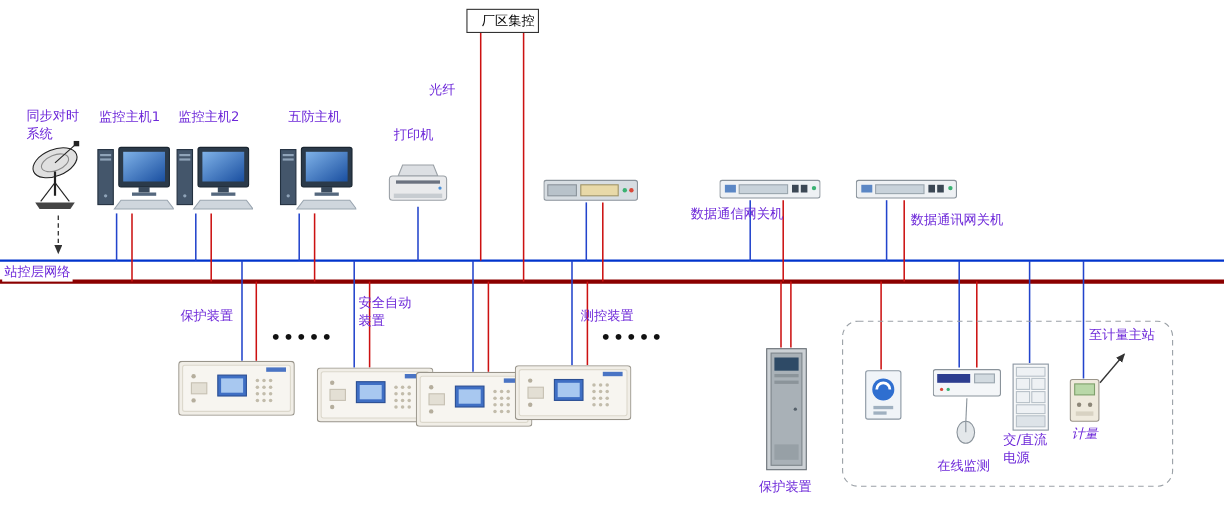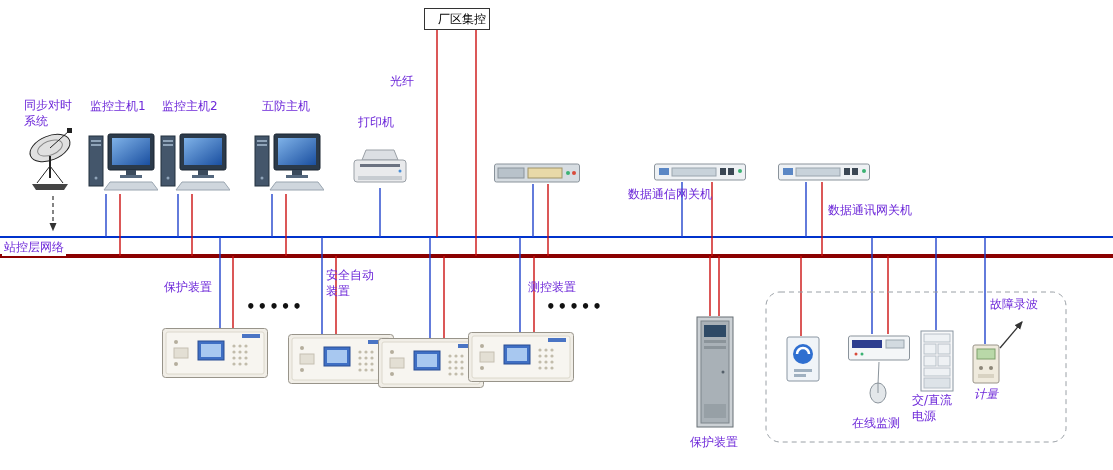--- a/index.html
+++ b/index.html
@@ -234,29 +234,29 @@
 
   <div class="node-box">厂区集控</div>
   <div class="lbl" style="left:390px;top:74px;">光纤</div>
   <div class="lbl center" style="left:24px;top:98px;width:64px;">同步对时
 系统</div>
   <div class="lbl" style="left:90px;top:99px;">监控主机1</div>
   <div class="lbl" style="left:162px;top:99px;">监控主机2</div>
   <div class="lbl" style="left:262px;top:99px;">五防主机</div>
   <div class="lbl" style="left:358px;top:115px;">打印机</div>
   <div class="lbl" style="left:628px;top:187px;">数据通信网关机</div>
-  <div class="lbl" style="left:828px;top:203px;text-align:right;">数据通讯网关机</div>
+  <div class="lbl" style="left:828px;top:193px;text-align:right;">数据通讯网关机</div>
   <div class="lbl bus-label" style="left:2px;top:240px;">站控层网络</div>
 
   <div class="lbl" style="left:164px;top:280px;">保护装置</div>
   <div class="dots" style="left:246px;top:298px;">•••••</div>
   <div class="lbl" style="left:326px;top:268px;width:62px;">安全自动
 装置</div>
   <div class="lbl" style="left:528px;top:280px;text-align:center;">测控装置</div>
   <div class="dots" style="left:546px;top:298px;">•••••</div>
 
   <div class="lbl" style="left:690px;top:435px;">保护装置</div>
   <div class="lbl" style="left:852px;top:416px;">在线监测</div>
   <div class="lbl center" style="left:912px;top:393px;width:50px;">交/直流
 电源</div>
   <div class="lbl" style="left:974px;top:387px;font-style:italic;">计量</div>
-  <div class="lbl" style="left:990px;top:297px;">故障录波</div>
+  <div class="lbl" style="left:990px;top:297px;">至计量主站</div>
 </div>
 
 </body></html>

